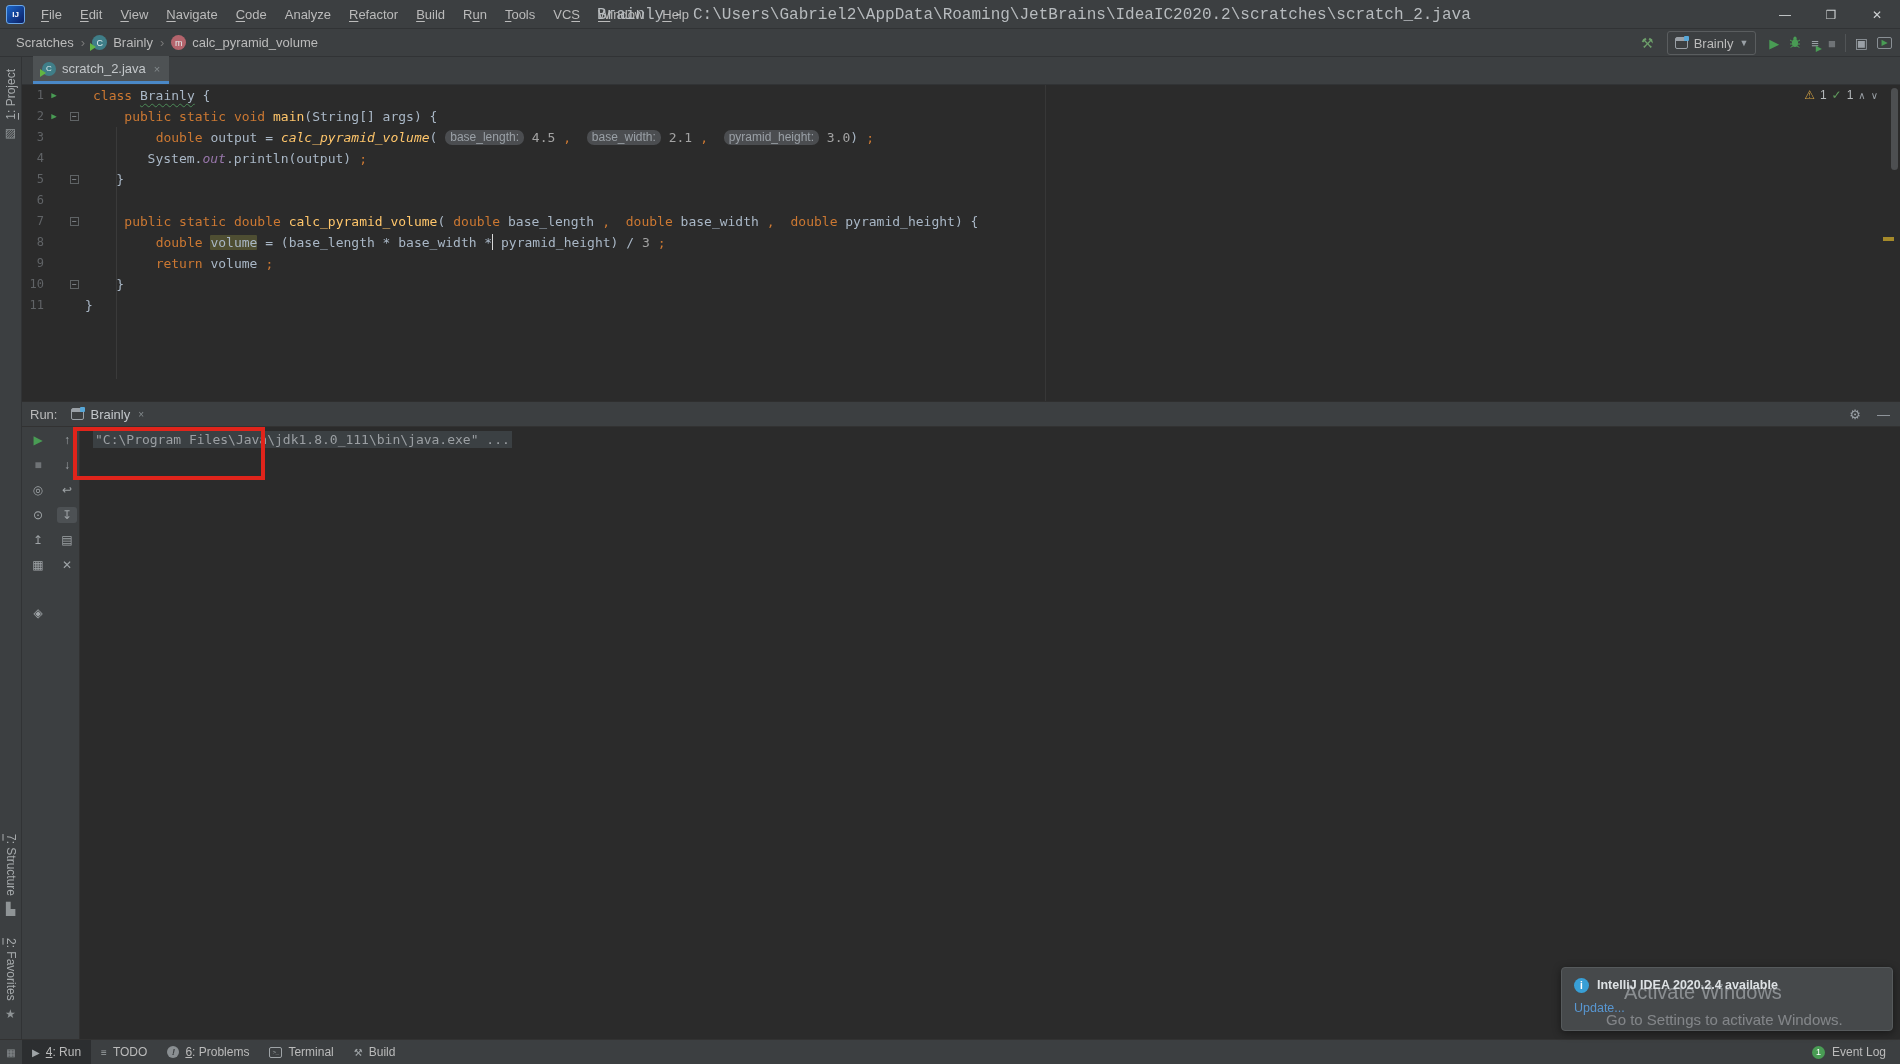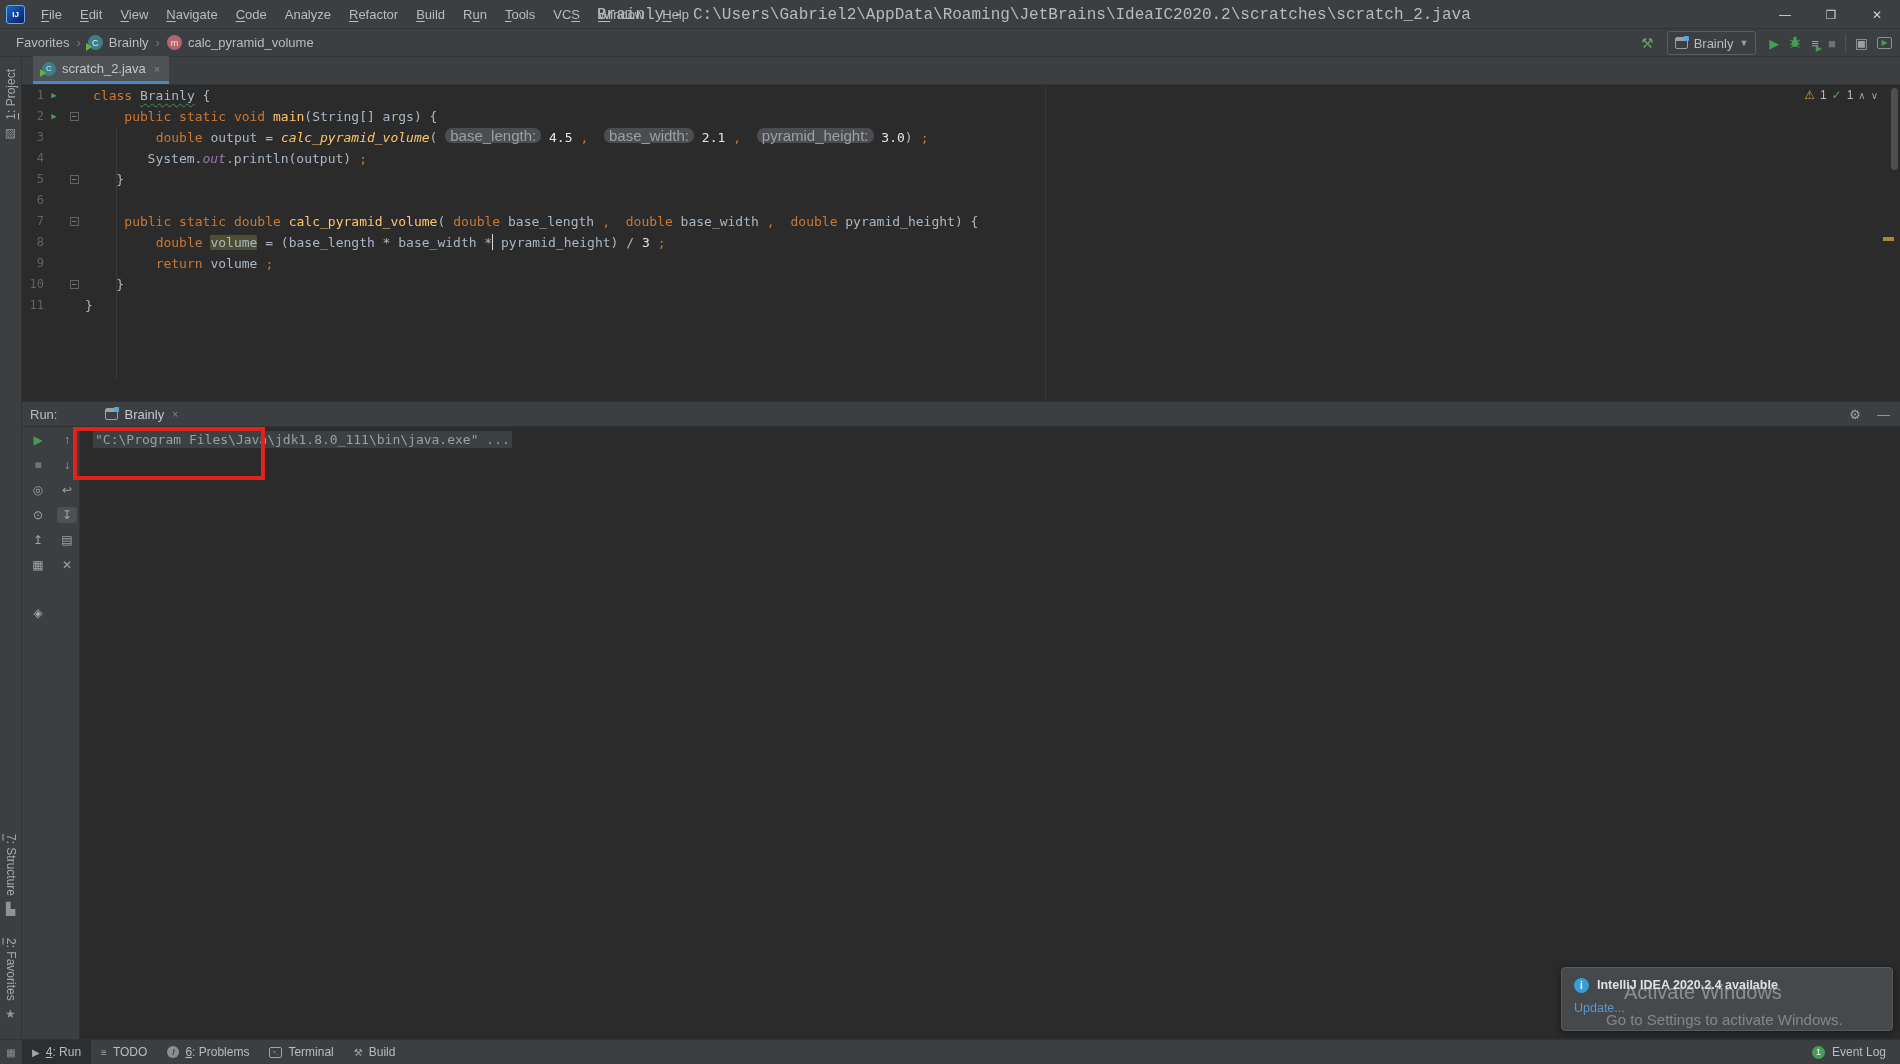--- a/index.html
+++ b/index.html
@@ -77,40 +77,40 @@
   .margin-guide { position:absolute; left:1023px; top:0; width:1px; height:316px; background:#373737; }
   .indent-guide { position:absolute; left:94px; top:42px; width:1px; height:252px; background:#3a3a3a; }
   .eline { display:flex; height:21px; line-height:21px; white-space:pre; position:relative; }
   .ln { width:22px; text-align:right; color:#606366; font-size:12px; flex:0 0 auto; }
   .gut-play { width:20px; text-align:center; color:#499c54; font-size:9px; flex:0 0 auto; }
   .gut-fold { width:21px; flex:0 0 auto; display:flex; align-items:center; justify-content:center; }
   .fold-box { width:9px; height:9px; border:1px solid #5f6365; color:#9aa0a6; font-size:8px;
     line-height:7px; text-align:center; background:#2b2b2b; }
   .ctext { color:#a9b7c6; }
   .tok-kw { color:#cc7832;margin-left:8px; }
-  .tok-num { color:#e5e5e5; }
+  .tok-num { color:#a3a3a3; }
   .tok-decl { color:#ffc66b; }
   .tok-call { color:#ffc66b; font-style:italic; }
   .tok-field { color:#9876aa; font-style:italic; }
   .tok-wavy { text-decoration:underline wavy #4c8a57; text-decoration-thickness:1px; text-underline-offset:3px; }
   .tok-hl { background:#4e4e32; border-radius:1px; }
   .tok-hint { display:inline-block; background:#4b4d50; color:#9aa0a6; border-radius:7px;
-    font-family:"Liberation Sans", sans-serif; font-size:15px; line-height:15px; padding:0 5px;
+    font-family:"Liberation Sans", sans-serif; font-size:12px; line-height:15px; padding:0 5px;
     vertical-align:1px; }
   .caret-bar { display:inline-block; width:1px; height:16px; background:#d8d8d8; vertical-align:-3px; }
   .inspect-widget { position:absolute; right:22px; top:3px; display:flex; align-items:center; gap:5px;
     font-family:"Liberation Sans", sans-serif; font-size:12px; color:#b6babc; }
   .warn-tri { color:#d6a343; font-size:12px; }
   .ok-check { color:#5f9a5c; font-size:12px; }
   .insp-arrow { color:#9aa0a6; font-size:10px; }
   .ed-scrollthumb { position:absolute; right:2px; top:3px; width:7px; height:82px; background:#4d4f51; border-radius:4px; }
   .stripe-mark { position:absolute; right:6px; top:152px; width:11px; height:4px; background:#a58a2a; }
   
   .run-header { position:absolute; left:22px; top:401px; width:1878px; height:26px; background:#3c3f41;
-    border-top:1px solid #2f2f2f; border-bottom:1px solid #323232; display:flex; align-items:center;gap:34px; }
+    border-top:1px solid #2f2f2f; border-bottom:1px solid #323232; display:flex; align-items:center; }
   .run-label { margin-left:8px; color:#bbbbbb; }
   .run-tab { display:flex; align-items:center; gap:6px; margin-left:14px; color:#c3c7ca; }
   .run-tab .tab-close { font-size:10px; }
   .run-header-right { margin-left:auto; margin-right:10px; display:flex; gap:16px; align-items:center; }
   .gear { color:#9aa0a6; font-size:13px; }
   .hide-line { color:#9aa0a6; font-size:13px; }
   .console { position:absolute; left:22px; top:427px; width:1878px; height:612px; background:#2b2b2b; }
   .console-strip { position:absolute; left:0; top:0; width:58px; height:612px; background:#3c3f41;
     border-right:1px solid #323232; }
   .strip-col { position:absolute; top:0; width:24px; display:flex; flex-direction:column; align-items:center;
@@ -180,21 +180,21 @@
     <div class="win-controls">
       <div class="win-btn">—</div>
       <div class="win-btn">❐</div>
       <div class="win-btn">✕</div>
     </div>
   </div>
 
   <div class="crumbbar">
     <span id="breadcrumbs" style="display:flex;align-items:center;">
         <span class="crumb">
-          <span>Favorites</span>
+          <span>Scratches</span>
         </span>
         <span class="crumb-sep">›</span>
         <span class="crumb">
           <span class="ico-class">C</span>
           <span>Brainly</span>
         </span>
         <span class="crumb-sep">›</span>
         <span class="crumb">
           <span class="ico-method">m</span>
           <span>calc_pyramid_volume</span>

